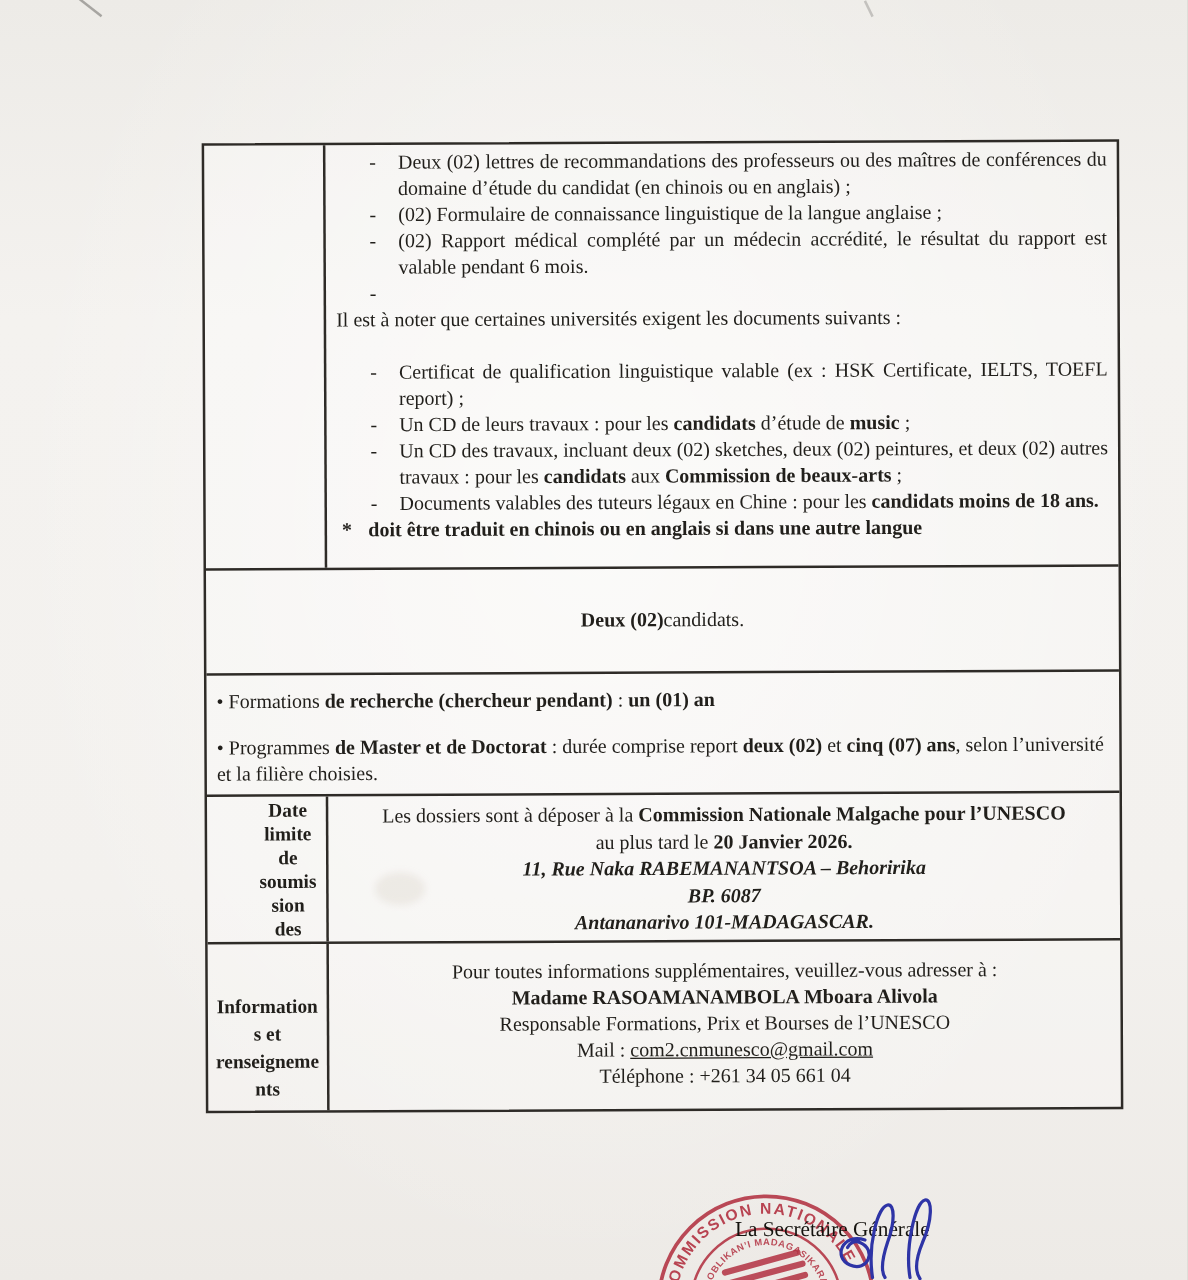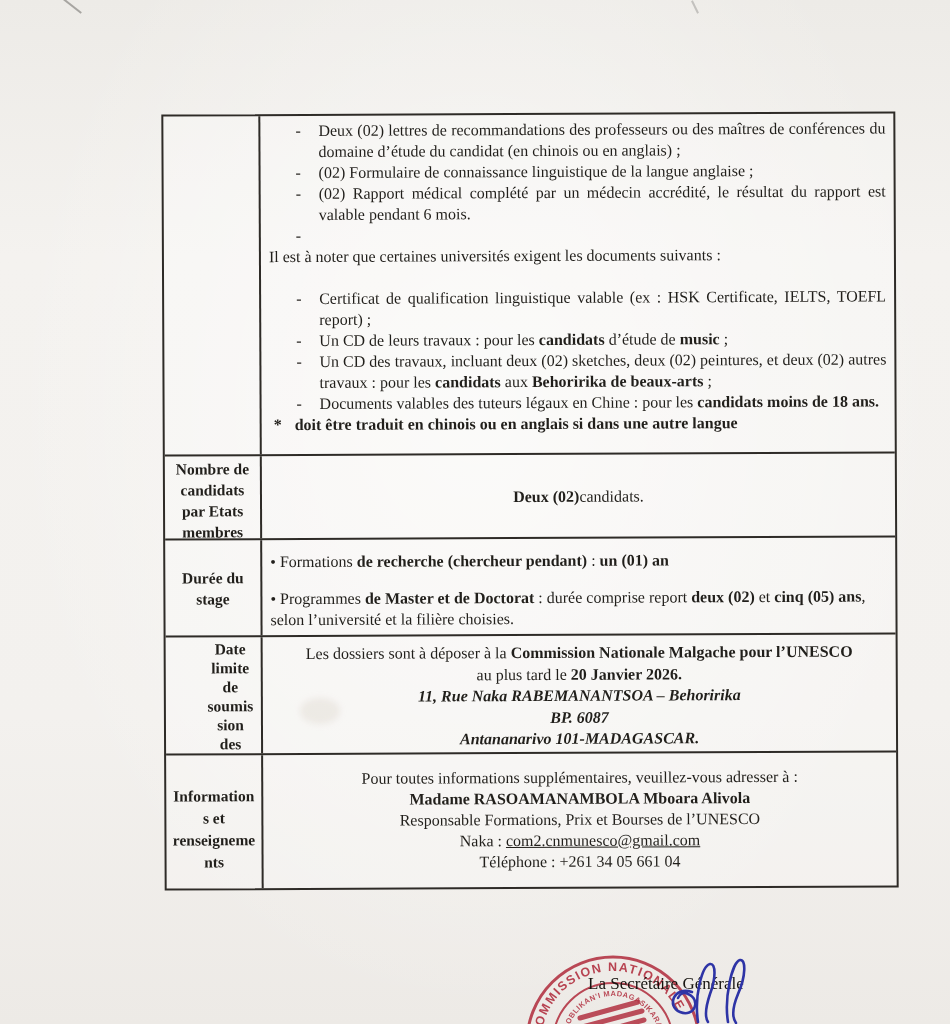--- a/index.html
+++ b/index.html
@@ -44,21 +44,21 @@
   .intro-p{margin:0;padding-left:0;}
   .footnote{padding-left:4px;}
   .footnote span + span{margin-left:13px;}
   .center-cell{display:flex;align-items:center;justify-content:center;text-align:center;}
   .vcenter{display:flex;flex-direction:column;justify-content:center;}
   .r3 .cell-content{padding-top:11px;}
   .r3 .p2{margin-top:16px;}
   .r4 .cell-content{text-align:center;padding-top:6px;line-height:21.5px;}
   .r4 .cell-label{line-height:19px;font-size:15.5px;padding-left:39px;}
   .r5 .cell-content{text-align:center;padding-top:13px;}
-  .r5 .cell-label{padding-top:30px;line-height:22px;text-align:center;}
+  .r5 .cell-label{padding-top:40px;line-height:22px;text-align:center;}
   .b{font-weight:700;}
   .i{font-style:italic;}
   .u{text-decoration:underline;}
   .line{display:block;}
   
   .sig-title{position:absolute;left:588px;top:974px;width:180px;font-weight:400;font-size:17px;color:#15130f;z-index:3;}
   .stamp-wrap{position:absolute;left:522px;top:952px;width:182px;height:72px;z-index:1;}
   .signature-wrap{position:absolute;left:636px;top:956px;width:150px;height:68px;z-index:4;}
 </style>
 </head>
@@ -78,61 +78,59 @@
         <ul class="blist">
           <li><span>Deux (02) lettres de recommandations des professeurs ou des maîtres de conférences du domaine d’étude du candidat (en chinois ou en anglais) ;</span></li>
           <li><span>(02) Formulaire de connaissance linguistique de la langue anglaise ;</span></li>
           <li><span>(02) Rapport médical complété par un médecin accrédité, le résultat du rapport est valable pendant 6 mois.</span></li>
           <li></li>
         </ul>
         <p class="intro-p"><span>Il est à noter que certaines universités exigent les documents suivants :</span></p>
         <ul class="blist list-b">
           <li><span>Certificat de qualification linguistique valable (ex : HSK Certificate, IELTS, TOEFL report) ;</span></li>
           <li><span>Un CD de leurs travaux : pour les </span><span class="b">candidats</span><span> d’étude de </span><span class="b">music</span><span> ;</span></li>
-          <li><span>Un CD des travaux, incluant deux (02) sketches, deux (02) peintures, et deux (02) autres travaux : pour les </span><span class="b">candidats</span><span> aux </span><span class="b">Behoririka de beaux-arts</span><span> ;</span></li>
+          <li><span>Un CD des travaux, incluant deux (02) sketches, deux (02) peintures, et deux (02) autres travaux : pour les </span><span class="b">candidats</span><span> aux </span><span class="b">Commission de beaux-arts</span><span> ;</span></li>
           <li><span>Documents valables des tuteurs légaux en Chine : pour les </span><span class="b">candidats moins de 18 ans.</span></li>
         </ul>
         <div class="footnote"><span class="b">*</span><span class="b">doit être traduit en chinois ou en anglais si dans une autre langue</span></div>
       </div>
     </div>
 
     <div class="row r2">
-      <div class="cell-label">Nombre de candidats par Etats membres</div>
       <div class="cell-content center-cell">
           <span class="b">Deux (02) </span>
           <span>candidats.</span>
         </div>
     </div>
 
     <div class="row r3">
-      <div class="cell-label vcenter">Durée du stage</div>
       <div class="cell-content">
         <div class="p1"><span>• Formations </span><span class="b">de recherche (chercheur pendant)</span><span> : </span><span class="b">un (01) an</span></div>
-        <div class="p2"><span>• Programmes </span><span class="b">de Master et de Doctorat</span><span> : durée comprise report </span><span class="b">deux (02)</span><span> et </span><span class="b">cinq (05) ans</span><span>, selon l’université et la filière choisies.</span></div>
+        <div class="p2"><span>• Programmes </span><span class="b">de Master et de Doctorat</span><span> : durée comprise report </span><span class="b">deux (02)</span><span> et </span><span class="b">cinq (07) ans</span><span>, selon l’université et la filière choisies.</span></div>
       </div>
     </div>
 
     <div class="row r4">
       <div class="cell-label">Date limite de soumission des candidatures</div>
       <div class="cell-content">
         <span class="line"><span>Les dossiers sont à déposer à la </span><span class="b">Commission Nationale Malgache pour l’UNESCO</span></span>
         <span class="line"><span>au plus tard le </span><span class="b">20 Janvier 2026.</span></span>
         <span class="line"><span class="b i">11, Rue Naka RABEMANANTSOA – Behoririka</span></span>
         <span class="line"><span class="b i">BP. 6087</span></span>
         <span class="line"><span class="b i">Antananarivo 101-MADAGASCAR.</span></span>
       </div>
     </div>
 
     <div class="row r5">
       <div class="cell-label">Informations et renseignements</div>
       <div class="cell-content">
         <span class="line"><span>Pour toutes informations supplémentaires, veuillez-vous adresser à :</span></span>
         <span class="line"><span class="b">Madame RASOAMANAMBOLA Mboara Alivola</span></span>
         <span class="line"><span>Responsable Formations, Prix et Bourses de l’UNESCO</span></span>
-        <span class="line"><span>Naka : </span><span class="u">com2.cnmunesco@gmail.com</span></span>
+        <span class="line"><span>Mail : </span><span class="u">com2.cnmunesco@gmail.com</span></span>
         <span class="line"><span>Téléphone : +261 34 05 661 04</span></span>
       </div>
     </div>
 
   </div>
 
   <div class="stamp-wrap">
     <svg width="182" height="72" viewBox="0 0 182 72" xmlns="http://www.w3.org/2000/svg">
       <g stroke="#b23141" fill="none" opacity="0.88">
         <circle cx="91" cy="91" r="86" stroke-width="3"></circle>

